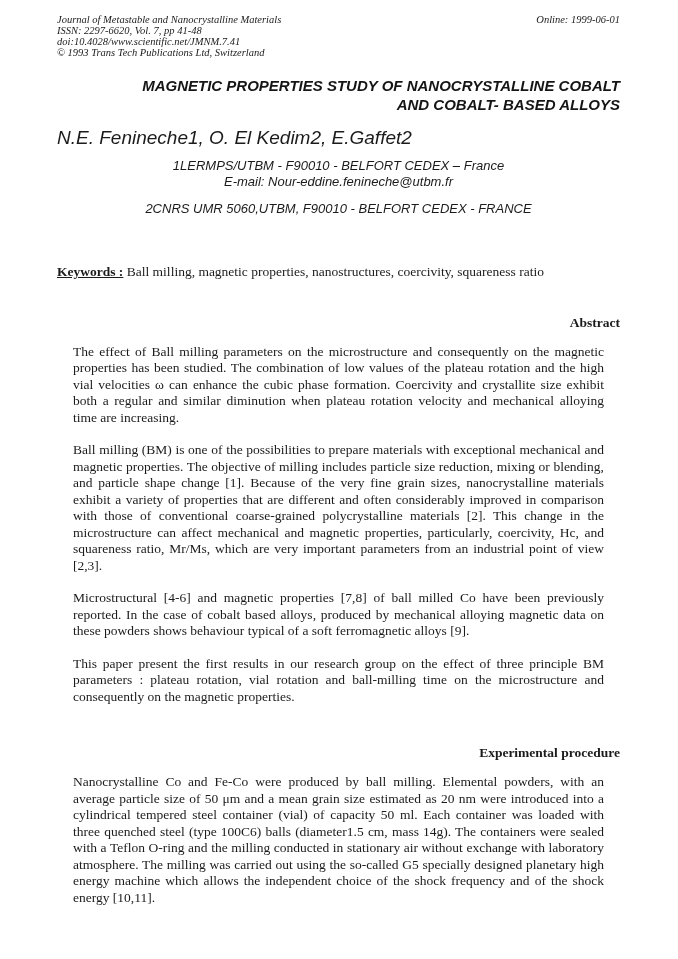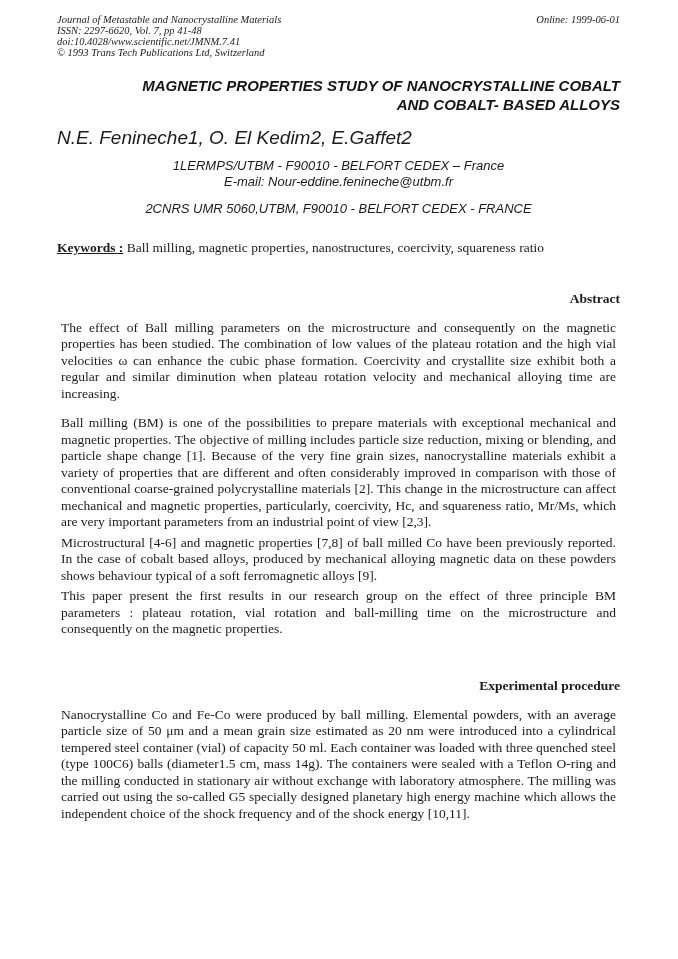--- a/index.html
+++ b/index.html
@@ -47,42 +47,42 @@
     line-height:15.5px;
     text-align:center;
   }
   .affil-1 { margin-top:13px; }
   .affil-2 { margin-top:12px; }
   
   .kw {
     font-family:"Liberation Serif", serif;
     font-size:13.5px;
     line-height:17px;
-    margin-top:22px;
+    margin-top:46px;
   }
   .kw-label { font-weight:bold; text-decoration:underline; }
   
   .sec-heading {
     font-family:"Liberation Serif", serif;
     font-size:13.5px;
     font-weight:bold;
     line-height:17px;
     margin:0;
     text-align:right;
   }
   .mt-abstract { margin-top:34px; }
   .mt-introduction { margin-top:29px; }
   .mt-experimental { margin-top:39px; }
   
   .body-p {
     font-family:"Liberation Serif", serif;
     font-size:13.5px;
     line-height:16.5px;
     text-align:justify;
-    margin:4px;
+    margin:16px;
   }
   .p-first { margin-top:13px; }
 </style>
 </head>
 <body>
 
 <div class="page">
 
   <div class="hdr">
     <div class="hdr-row1">

